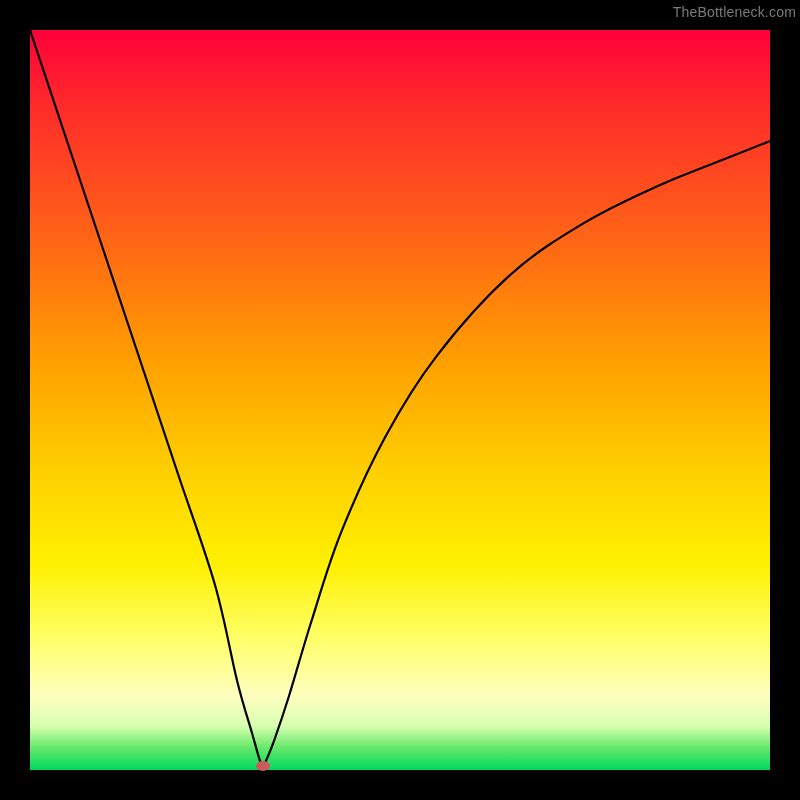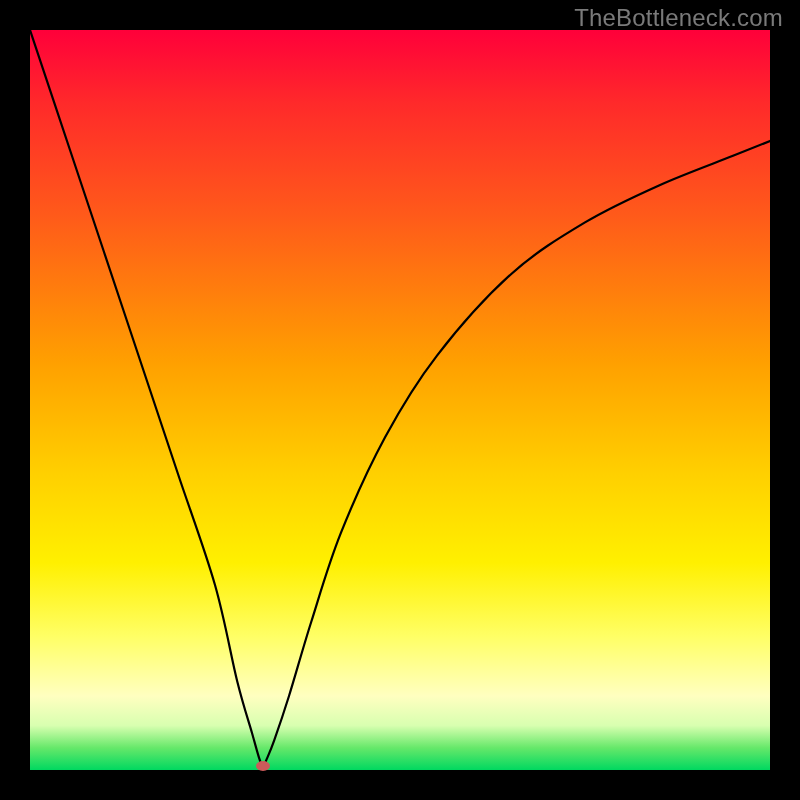--- a/index.html
+++ b/index.html
@@ -25,23 +25,23 @@
       #fff000 72%,
       #ffff66 82%,
       #ffffc0 90%,
       #d8ffb0 94%,
       #66e86a 97%,
       #00d860 100%);
   }
   .watermark {
     position: absolute;
     top: 4px;
-    right: 17px;
+    right: 4px;
     font-family: Arial, Helvetica, sans-serif;
-    font-size: 24px;
+    font-size: 14px;
     color: #7a7a7a;
     letter-spacing: 0.2px;
   }
   .curve {
     position: absolute;
     top: 0;
     left: 0;
     pointer-events: none;
   }
   .min-dot {

